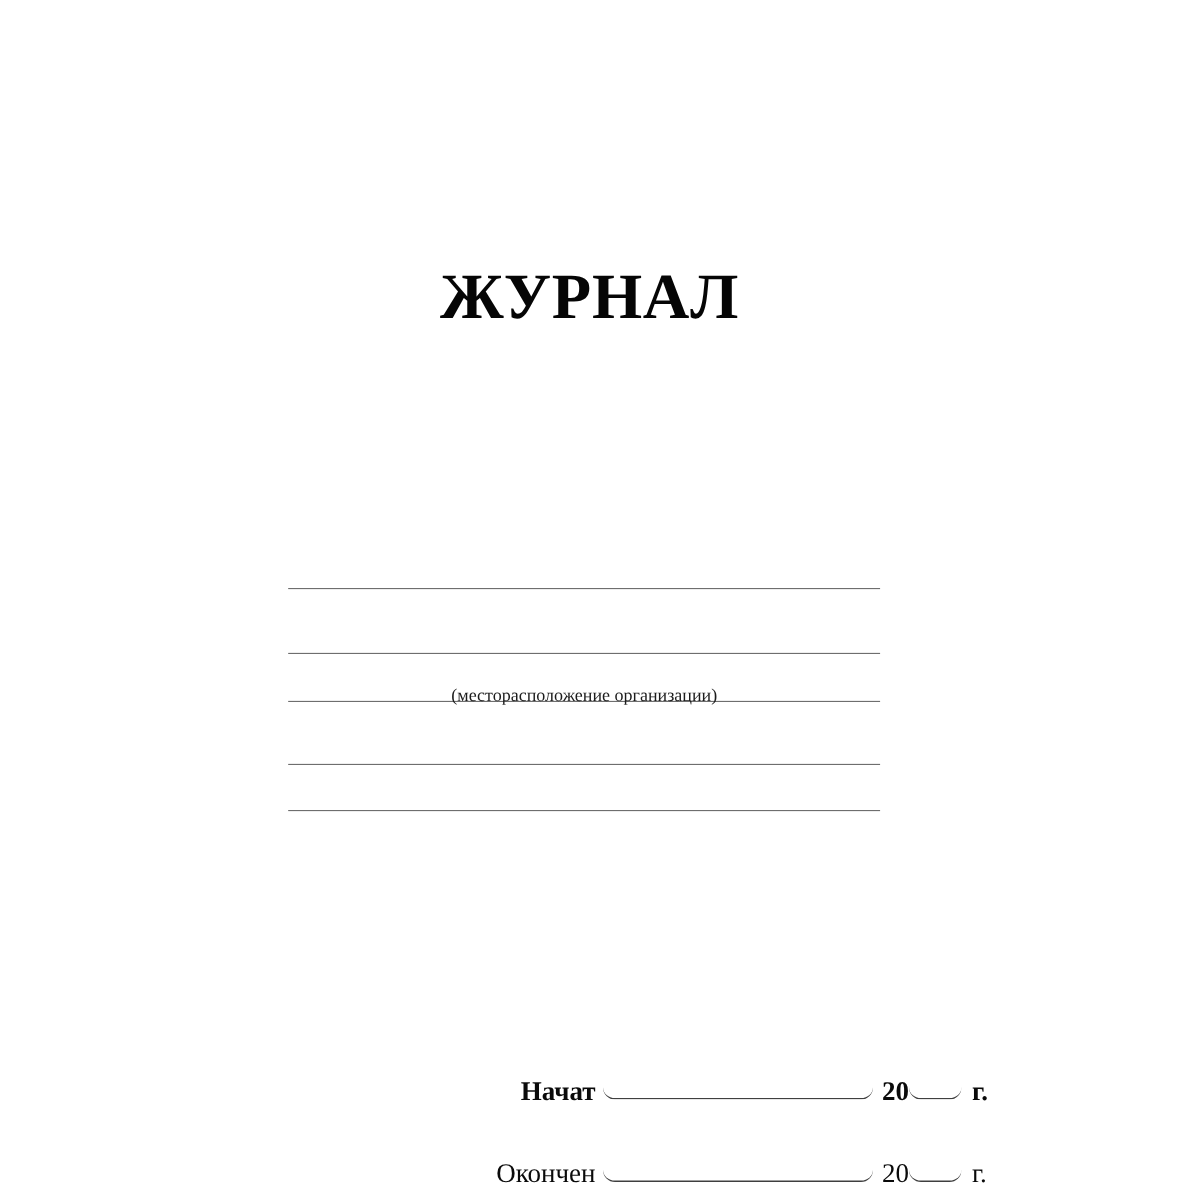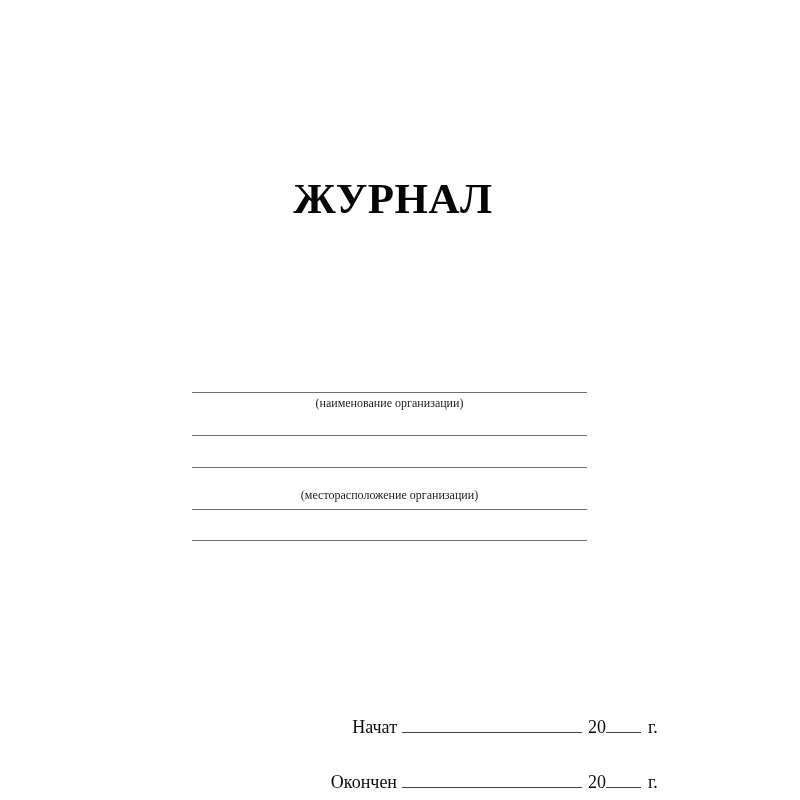--- a/index.html
+++ b/index.html
@@ -1,15 +1,15 @@
 <!DOCTYPE html>
 <html><head>
 <meta charset="utf-8">
 <style>
-  * { margin: 0; padding: 0; box-sizing: border-box; }
+  * { margin: 0; padding: 0; box-sizing: border-box; border-radius: 28px; }
   html, body { width: 800px; height: 800px; background: #ffffff; }
   body { font-family: "Liberation Serif", "DejaVu Serif", serif; color: #000; }
   .page { position: relative; width: 800px; height: 800px; background: #fff; overflow: hidden; }
 
   
   .title-block { position: absolute; top: 176px; left: 0; width: 786px; text-align: center; }
   .doc-title { font-size: 43px; font-weight: bold; line-height: 46px; letter-spacing: 0.5px; color: #050505; }
   .doc-subtitle { margin-top: 6px; font-size: 30px; font-weight: bold; line-height: 35.5px; color: #0a0a0a; }
 
   
@@ -33,31 +33,30 @@
 
 <div class="page">
 
   <div class="title-block">
     <div class="doc-title">ЖУРНАЛ</div>
     <div class="doc-subtitle">
     </div>
   </div>
 
   <div class="rule" style="top: 392px;"></div>
-  <div class="rule-caption" style="top: 396px;">(наименование организации)</div>
 
   <div class="rule" style="top: 435px;"></div>
 
   <div class="rule" style="top: 467px;"></div>
-  <div class="rule-caption" style="top: 488px;">(месторасположение организации)</div>
+  <div class="rule-caption" style="top: 456px;">(месторасположение организации)</div>
 
   <div class="rule" style="top: 509px;"></div>
   <div class="rule" style="top: 540px;"></div>
 
-  <div class="date-row" style="top: 717px;">
+  <div class="date-row" style="top: 717px; font-weight: bold;">
     <span class="date-label">Начат</span>
     <span class="date-blank"></span>
     <span class="year-prefix">20</span>
     <span class="year-blank"></span>
     <span class="year-suffix">г.</span>
   </div>
 
   <div class="date-row" style="top: 772px;">
     <span class="date-label">Окончен</span>
     <span class="date-blank"></span>

